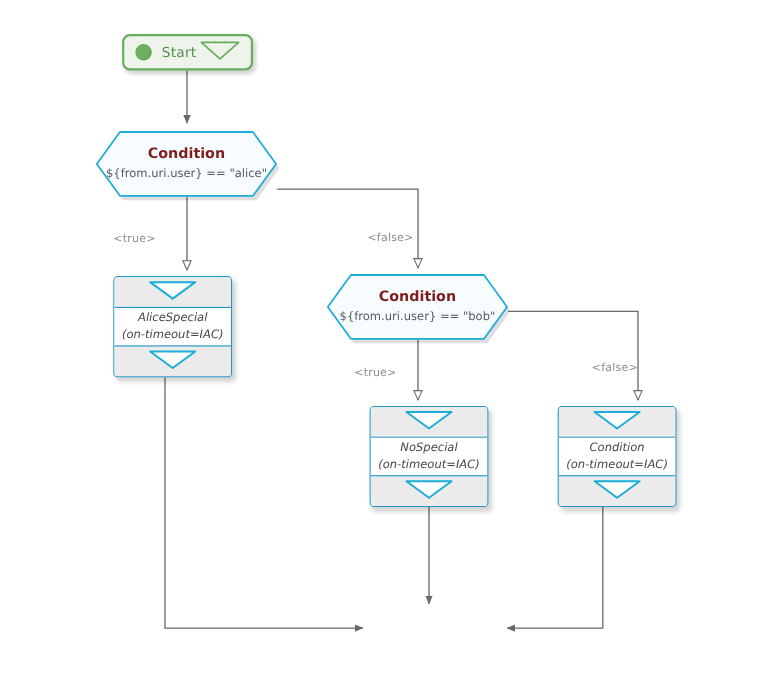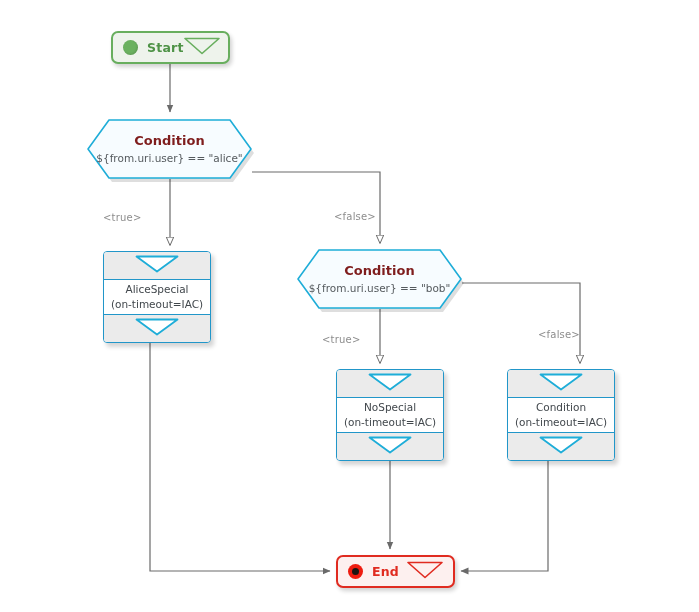--- a/index.html
+++ b/index.html
@@ -38,21 +38,21 @@
   }
   .terminal .t-dot {
     width: 15px;
     height: 15px;
     border-radius: 50%;
     margin-left: 10px;
     flex: none;
   }
   .terminal .t-label {
     font-size: 12.5px;
-    font-weight: bold;
+    font-weight: normal;
     margin-left: 9px;
     letter-spacing: 0.2px;
     white-space: nowrap;
   }
   .terminal .t-tri {
     margin-left: auto;
     margin-right: 10px;
     flex: none;
   }
 
@@ -171,20 +171,21 @@
   }
   .procbox .band.top { border-bottom: 1.6px solid #2196c9; }
   .procbox .band.bottom { border-top: 1.6px solid #2196c9; }
   .procbox .body {
     flex: 1 1 auto;
     background: #ffffff;
     display: flex;
     flex-direction: column;
     align-items: center;
     justify-content: center;
+    font-style: italic;
   }
   .procbox .p-name {
     color: #41474c;
     font-size: 10.5px;
     line-height: 15px;
   }
   .procbox .p-sub {
     color: #41474c;
     font-size: 10.5px;
     line-height: 15px;
@@ -361,23 +362,14 @@
         </svg>
       </span>
     </div>
   </div>
 
   <div class="edge-label" id="lbl-true-1">&lt;true&gt;</div>
   <div class="edge-label" id="lbl-false-1">&lt;false&gt;</div>
   <div class="edge-label" id="lbl-true-2">&lt;true&gt;</div>
   <div class="edge-label" id="lbl-false-2">&lt;false&gt;</div>
 
-  <div class="terminal" id="node-end">
-    <span class="t-dot"></span>
-    <span class="t-label">End</span>
-    <span class="t-tri">
-      <svg width="36" height="18" viewBox="0 0 36 18">
-        <path d="M1,1.5 L35,1.5 L18,16.5 z" fill="none" stroke="#e02b20" stroke-width="1.6" stroke-linejoin="round"></path>
-      </svg>
-    </span>
-  </div>
 
 </div>
 
 </body></html>

